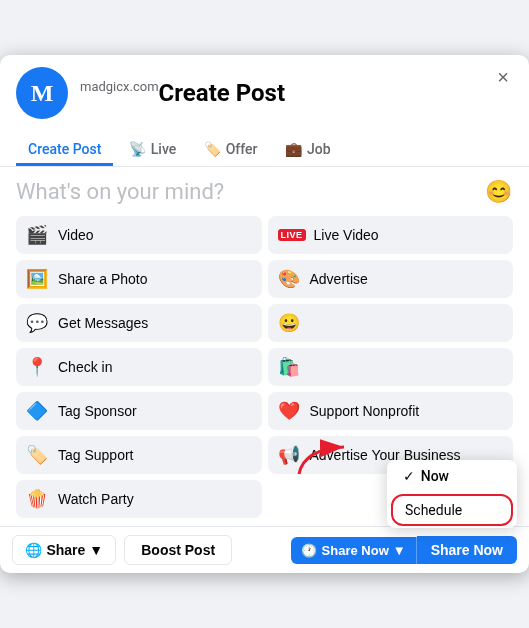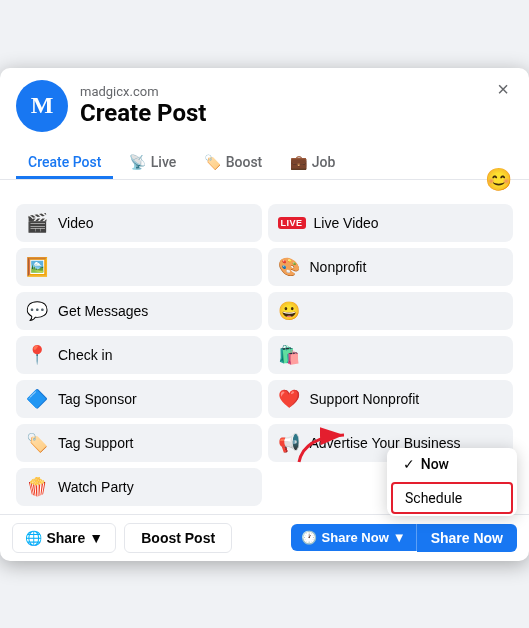--- a/index.html
+++ b/index.html
@@ -37,21 +37,21 @@
       flex-shrink: 0;
     }
     .avatar-m {
       color: white;
       font-size: 24px;
       font-weight: bold;
       font-family: Georgia, serif;
     }
     .header-text {
       display: flex;
-      flex-direction: column;
+      flex-direction: row;
     }
     .site-name {
       font-size: 13px;
       color: #65676b;
     }
     .modal-title {
       font-size: 24px;
       font-weight: 700;
       color: #050505;
     }
@@ -227,21 +227,21 @@
       cursor: pointer;
       display: flex;
       align-items: center;
       gap: 6px;
     }
     .dropdown-item.selected {
       font-weight: 500;
     }
     .dropdown-item.schedule {
       border: 2px solid #e41e2e;
-      border-radius: 4px;
+      border-radius: 12px;
       margin: 2px 4px;
       padding: 6px 12px;
     }
   </style>
 </head>
 <body>
 
 <div class="modal">
 
   <div class="modal-header">
@@ -258,47 +258,49 @@
   <div class="tabs">
     <div class="tab active">
       <span>Create Post</span>
     </div>
     <div class="tab">
       <span class="tab-icon">📡</span>
       <span>Live</span>
     </div>
     <div class="tab">
       <span class="tab-icon">🏷️</span>
-      <span>Boost</span>
+      <span>Offer</span>
     </div>
     <div class="tab">
       <span class="tab-icon">💼</span>
       <span>Job</span>
     </div>
   </div>
 
   <div class="text-input-area">
+    <div class="text-placeholder">What's on your mind?</div>
     <div class="emoji-btn">😊</div>
   </div>
 
   <div class="actions-grid">
     <button class="action-btn">
       <span class="action-icon">🎬</span>
       <span>Video</span>
     </button>
     <button class="action-btn">
       <span class="live-badge">LIVE</span>
       <span>Live Video</span>
     </button>
     <button class="action-btn">
       <span class="action-icon">🖼️</span>
+      <span>Share a Photo</span>
     </button>
     <button class="action-btn">
       <span class="action-icon">🎨</span>
-      <span>Nonprofit</span>
+      <span>Advertise</span>
     </button>
     <button class="action-btn">
       <span class="action-icon">💬</span>
       <span>Get Messages</span>
     </button>
     <button class="action-btn">
       <span class="action-icon">😀</span>
     </button>
     <button class="action-btn">
       <span class="action-icon">📍</span>

